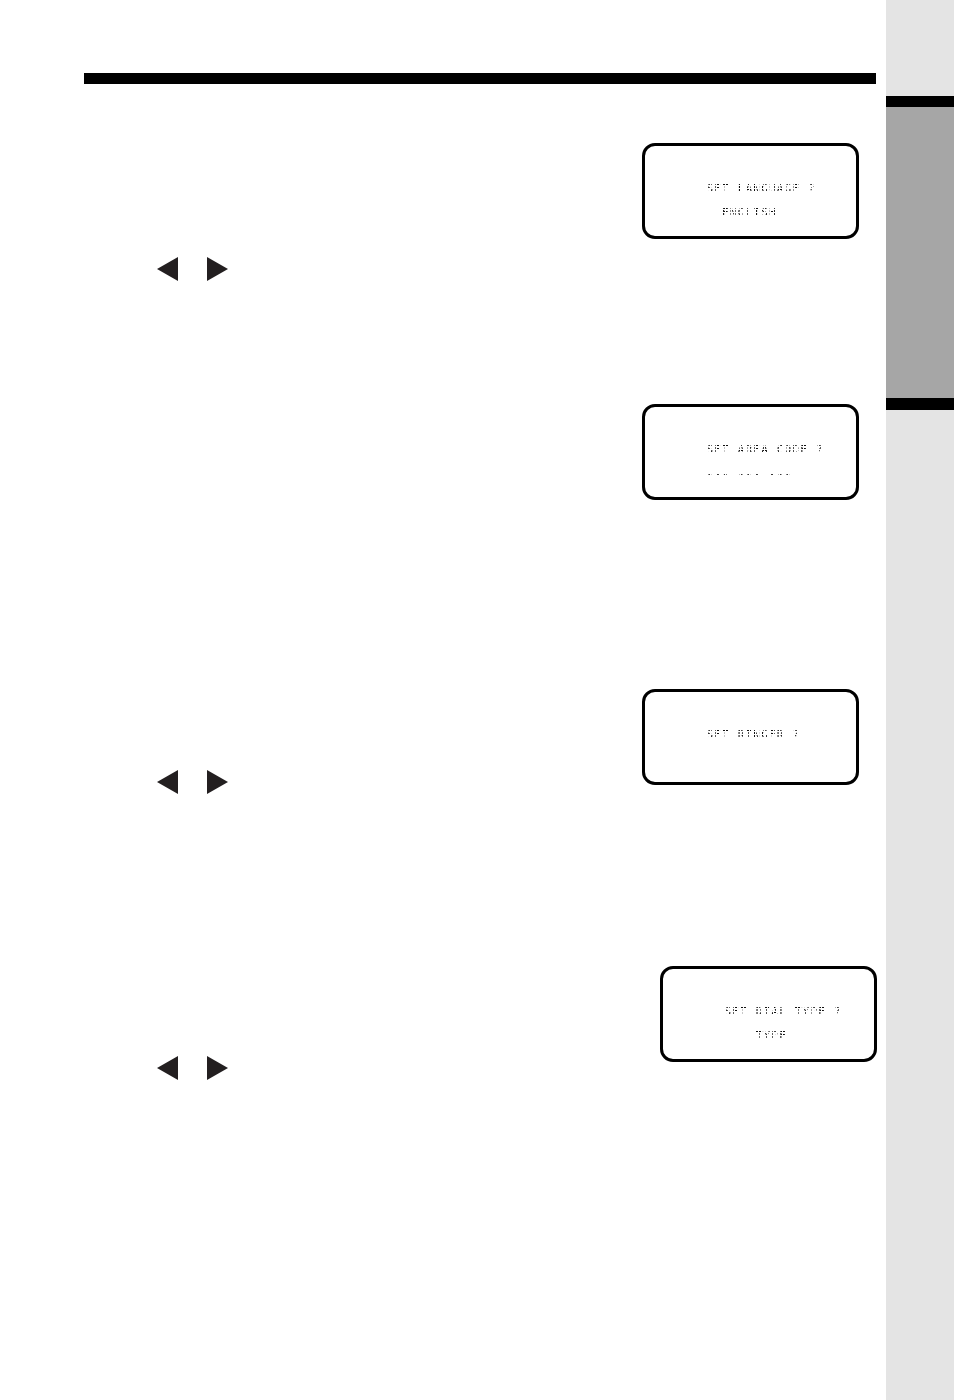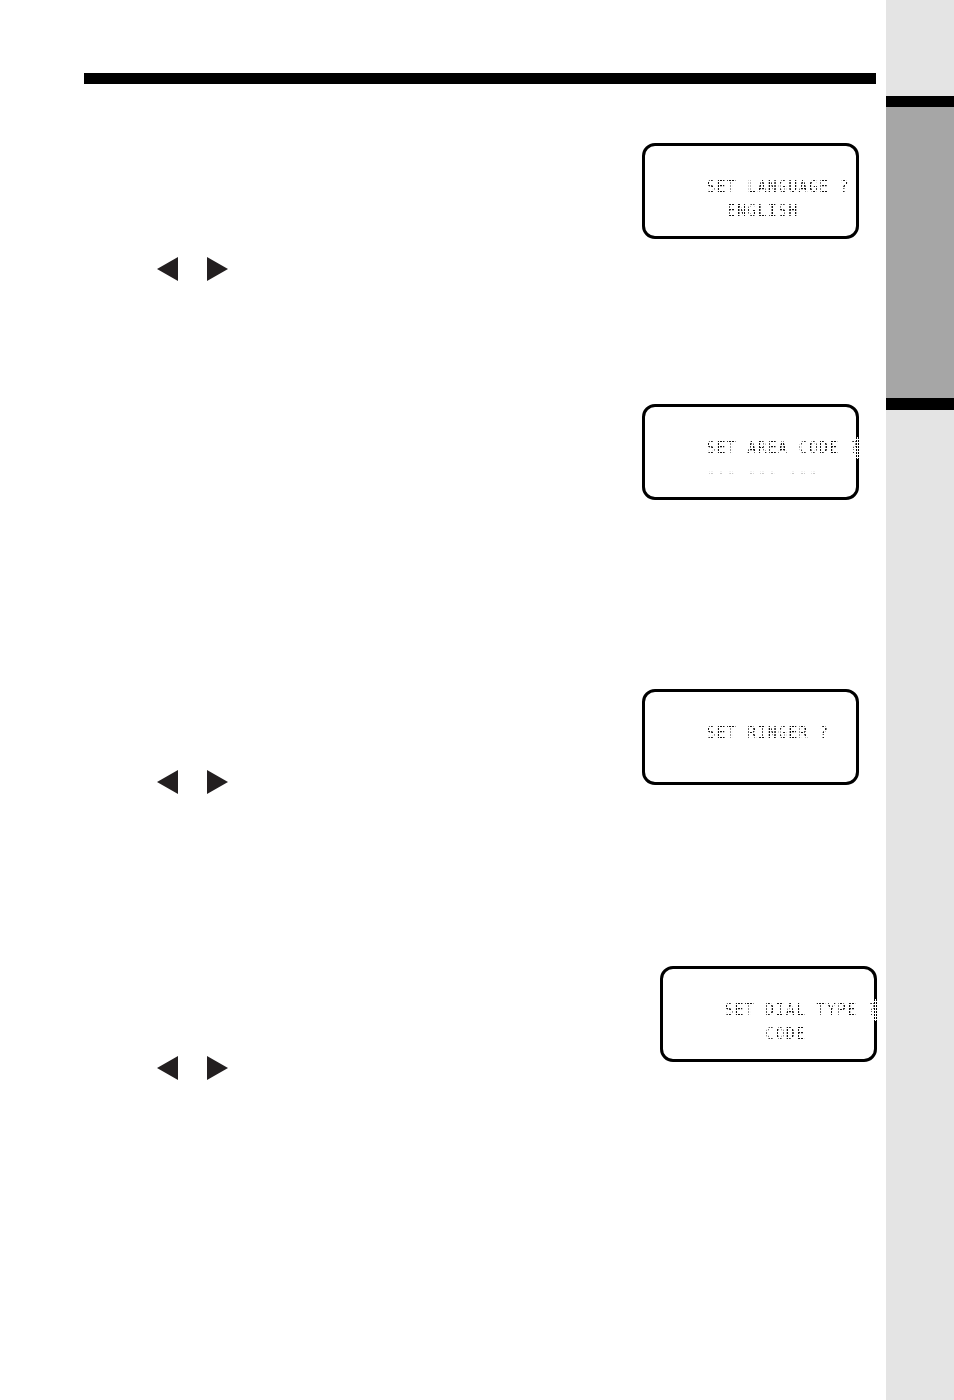--- a/index.html
+++ b/index.html
@@ -80,27 +80,26 @@
       repeating-linear-gradient(to right, rgba(255,255,255,0) 0 2px, rgba(255,255,255,0.95) 2px 3px);
     background-clip: text;
     -webkit-background-clip: text;
   }
   .lcd-line.l1 { top: 14px; }
   .lcd-line.l2 { top: 38px; }
 
   
   .dm {
     font-family: "DejaVu Sans Mono", "Liberation Mono", monospace;
-    font-size: 15px;
+    font-size: 11px;
     letter-spacing: 1.2px;
     color: #111111;
     white-space: pre;
     display: inline-block;
     position: relative;
-    text-decoration: underline;
   }
   .dm::after {
     content: "";
     position: absolute;
     left: -1px; top: -2px; right: -1px; bottom: -2px;
     pointer-events: none;
     background-image:
       repeating-linear-gradient(to bottom, rgba(255,255,255,0) 0 2px, #ffffff 2px 3px),
       repeating-linear-gradient(to right, rgba(255,255,255,0) 0 2px, #ffffff 2px 3px);
   }
@@ -162,21 +161,21 @@
     <div class="lcd-line l1">
       <span class="dm">SET RINGER ?</span>
     </div>
   </div>
 
   <div class="lcd" id="lcd3" style="left: 660px; top: 966px;">
     <div class="lcd-line l1">
       <span class="dm">SET DIAL TYPE ?</span>
     </div>
     <div class="lcd-line l2">
-      <span class="dm">    CODE</span>
+      <span class="dm">    TYPE</span>
     </div>
   </div>
 
   <div class="arrow-pair" id="arr0" style="left: 157px; top: 257px;">
     <span class="tri left"></span><span class="tri right"></span>
   </div>
   <div class="arrow-pair" id="arr1" style="left: 157px; top: 770px;">
     <span class="tri left"></span><span class="tri right"></span>
   </div>
   <div class="arrow-pair" id="arr2" style="left: 157px; top: 1056px;">

